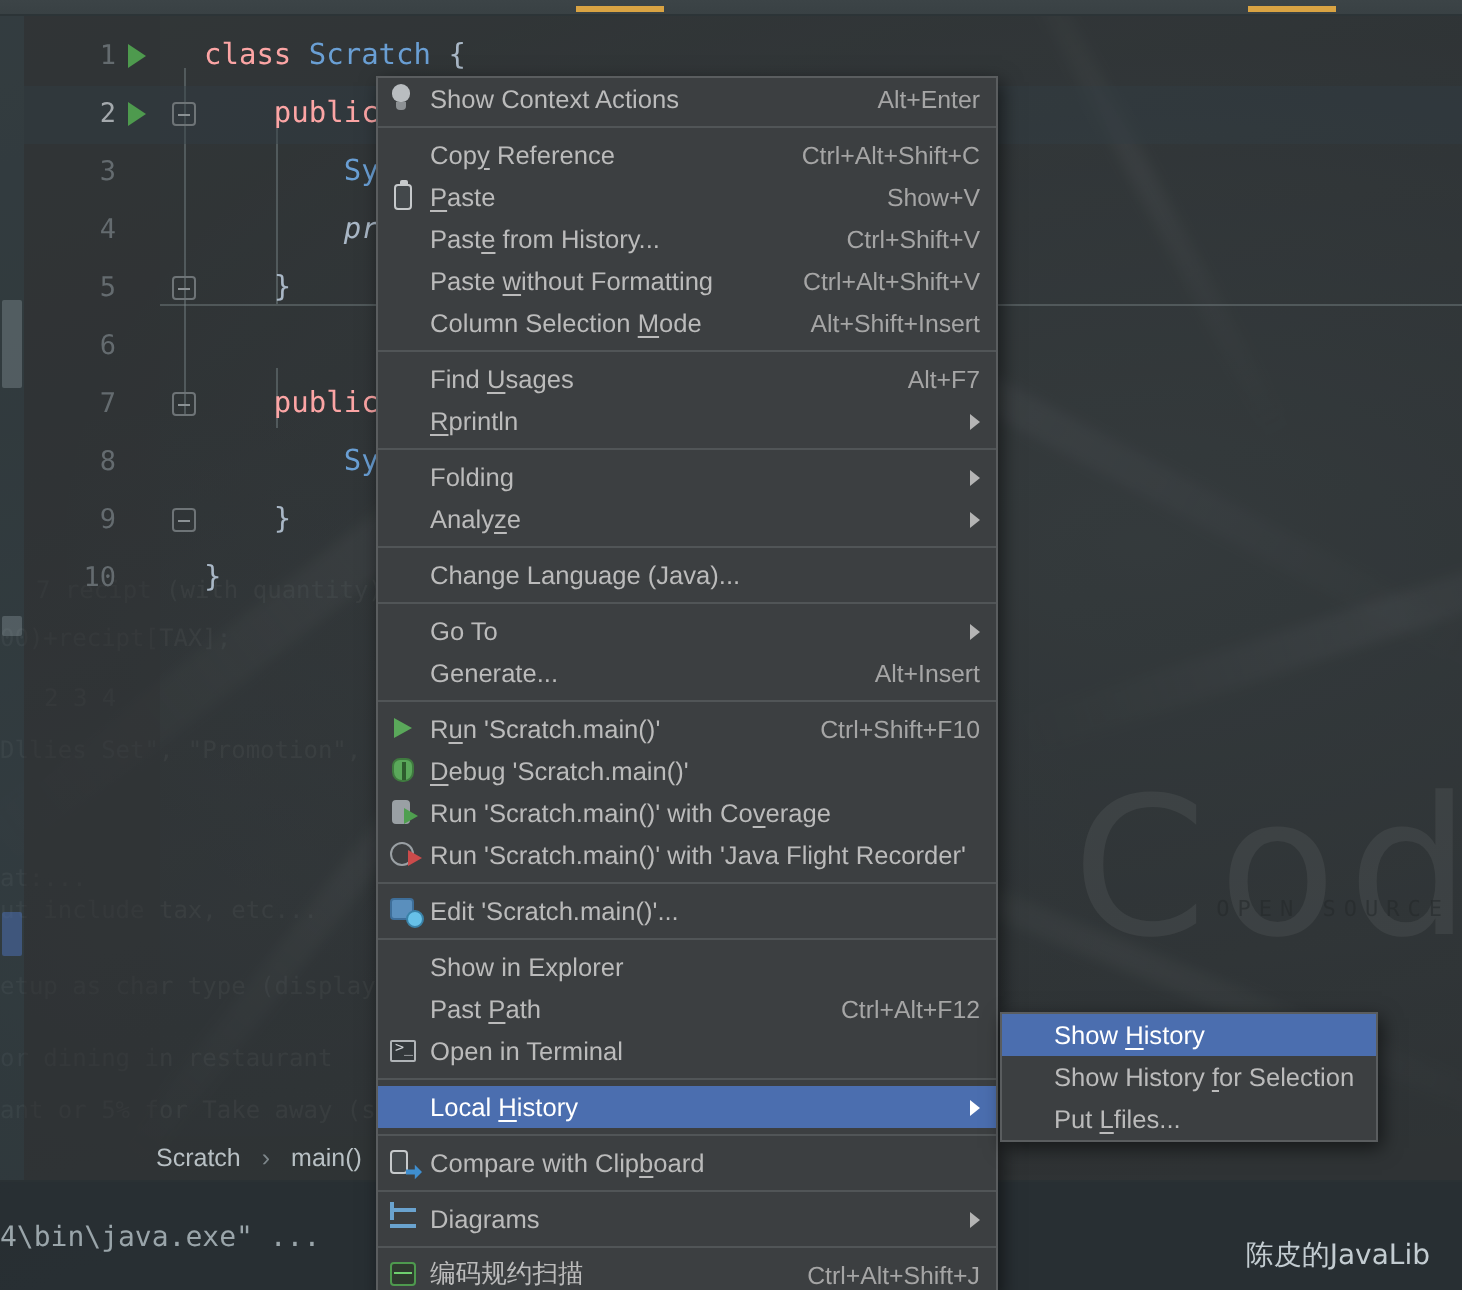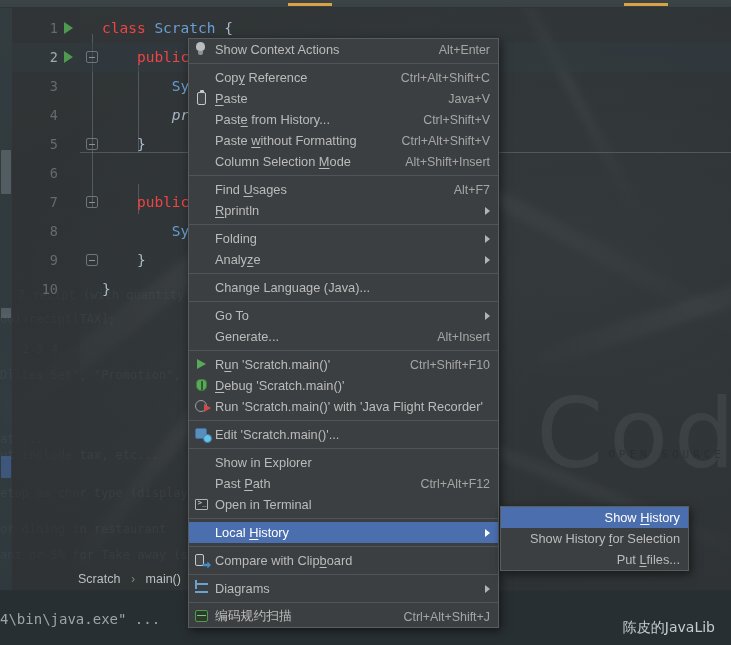--- a/index.html
+++ b/index.html
@@ -69,21 +69,21 @@
   .code-line.cur { background: rgba(50,62,68,0.42); }
   .ln { position: absolute; left: 0; width: 46px; text-align: right; color: #646b6f; font-size: 13.5px; }
   .ln.active { color: #a4a9ad; }
   .run-gutter { position: absolute; left: 52px; top: 8px; width: 0; height: 0;
                 border-left: 9px solid #4e9a4e; border-top: 6px solid transparent; border-bottom: 6px solid transparent; }
   .fold { position: absolute; left: 74px; top: 8px; width: 12px; height: 12px;
           border: 1px solid #6e7477; border-radius: 2px; }
   .fold:after { content: ""; position: absolute; left: 2px; top: 5px; width: 6px; height: 1px; background: #8b9194; }
   .indent-guide { position: absolute; width: 1px; background: rgba(110,120,124,0.55); }
   .code-txt { position: absolute; left: 90px; }
-  .kw  { color: #ef4444; }
+  .kw  { color: #fca5a5; }
   .typ { color: #6a9fd4; }
   .pln { color: #a9b7c6; }
   .str { color: #6a8759; }
   .fn  { color: #a9b7c6; font-style: italic; }
   .pnc { color: #a9b7c6; }
   .sep-line { position: absolute; left: 68px; right: 0; height: 1px; background: rgba(120,130,134,0.45); }
 
   
   .breadcrumb {
     position: absolute; left: 12px; bottom: 55px; width: 719px; height: 22px;
@@ -104,21 +104,21 @@
     font-family: "DejaVu Sans", sans-serif;
     margin-left: 11px;
   }
 
   
   .menu {
     position: absolute; background: #3c3f41; border: 1px solid #5a5d5f;
     box-shadow: 2px 3px 9px rgba(0,0,0,0.55); z-index: 40;
   }
   #context-menu { left: 188px; top: 38px; width: 311px; }
-  #submenu      { left: 500px; top: 506px; width: 189px; text-align: right; }
+  #submenu      { left: 500px; top: 506px; width: 189px; }
 
   .mi {
     position: relative; display: flex; align-items: center;
     height: 21px; padding: 0 8px 0 0; color: #bbbbbb; font-size: 12.8px; cursor: default;
   }
   .mi.sel { background: #4b6eaf; color: #ffffff; }
   .mi .ico { width: 26px; min-width: 26px; height: 21px; position: relative; }
   .mi .lbl { flex: 1; white-space: nowrap; overflow: hidden; }
   .mi .key { color: #a5a5a5; font-size: 12.4px; white-space: nowrap; padding-left: 18px; }
   .mi .arrow {
@@ -255,21 +255,21 @@
       <div class="mi">
         <span class="ico"></span>
         <span class="lbl"><span>Cop</span><span class="u">y</span><span> Reference</span></span>
         <span class="key">Ctrl+Alt+Shift+C</span>
       </div>
       <div class="mi">
         <span class="ico">
           <span class="ic-clip"></span>
         </span>
         <span class="lbl"><span></span><span class="u">P</span><span>aste</span></span>
-        <span class="key">Java+V</span>
+        <span class="key">Show+V</span>
       </div>
       <div class="mi">
         <span class="ico"></span>
         <span class="lbl"><span>Past</span><span class="u">e</span><span> from History...</span></span>
         <span class="key">Ctrl+Shift+V</span>
       </div>
       <div class="mi">
         <span class="ico"></span>
         <span class="lbl"><span>Paste </span><span class="u">w</span><span>ithout Formatting</span></span>
         <span class="key">Ctrl+Alt+Shift+V</span>
@@ -326,20 +326,26 @@
         <span class="key">Ctrl+Shift+F10</span>
       </div>
       <div class="mi">
         <span class="ico">
           <span class="ic-bug"></span>
         </span>
         <span class="lbl"><span></span><span class="u">D</span><span>ebug 'Scratch.main()'</span></span>
       </div>
       <div class="mi">
         <span class="ico">
+          <span class="ic-cov"></span>
+        </span>
+        <span class="lbl"><span>Run 'Scratch.main()' with Co</span><span class="u">v</span><span>erage</span></span>
+      </div>
+      <div class="mi">
+        <span class="ico">
           <span class="ic-jfr"></span>
         </span>
         <span class="lbl"><span>Run 'Scratch.main()' with 'Java Flight Recorder'</span></span>
       </div>
       <div class="msep"></div>
       <div class="mi">
         <span class="ico">
           <span class="ic-edit"></span>
         </span>
         <span class="lbl"><span>Edit 'Scratch.main()'...</span></span>

